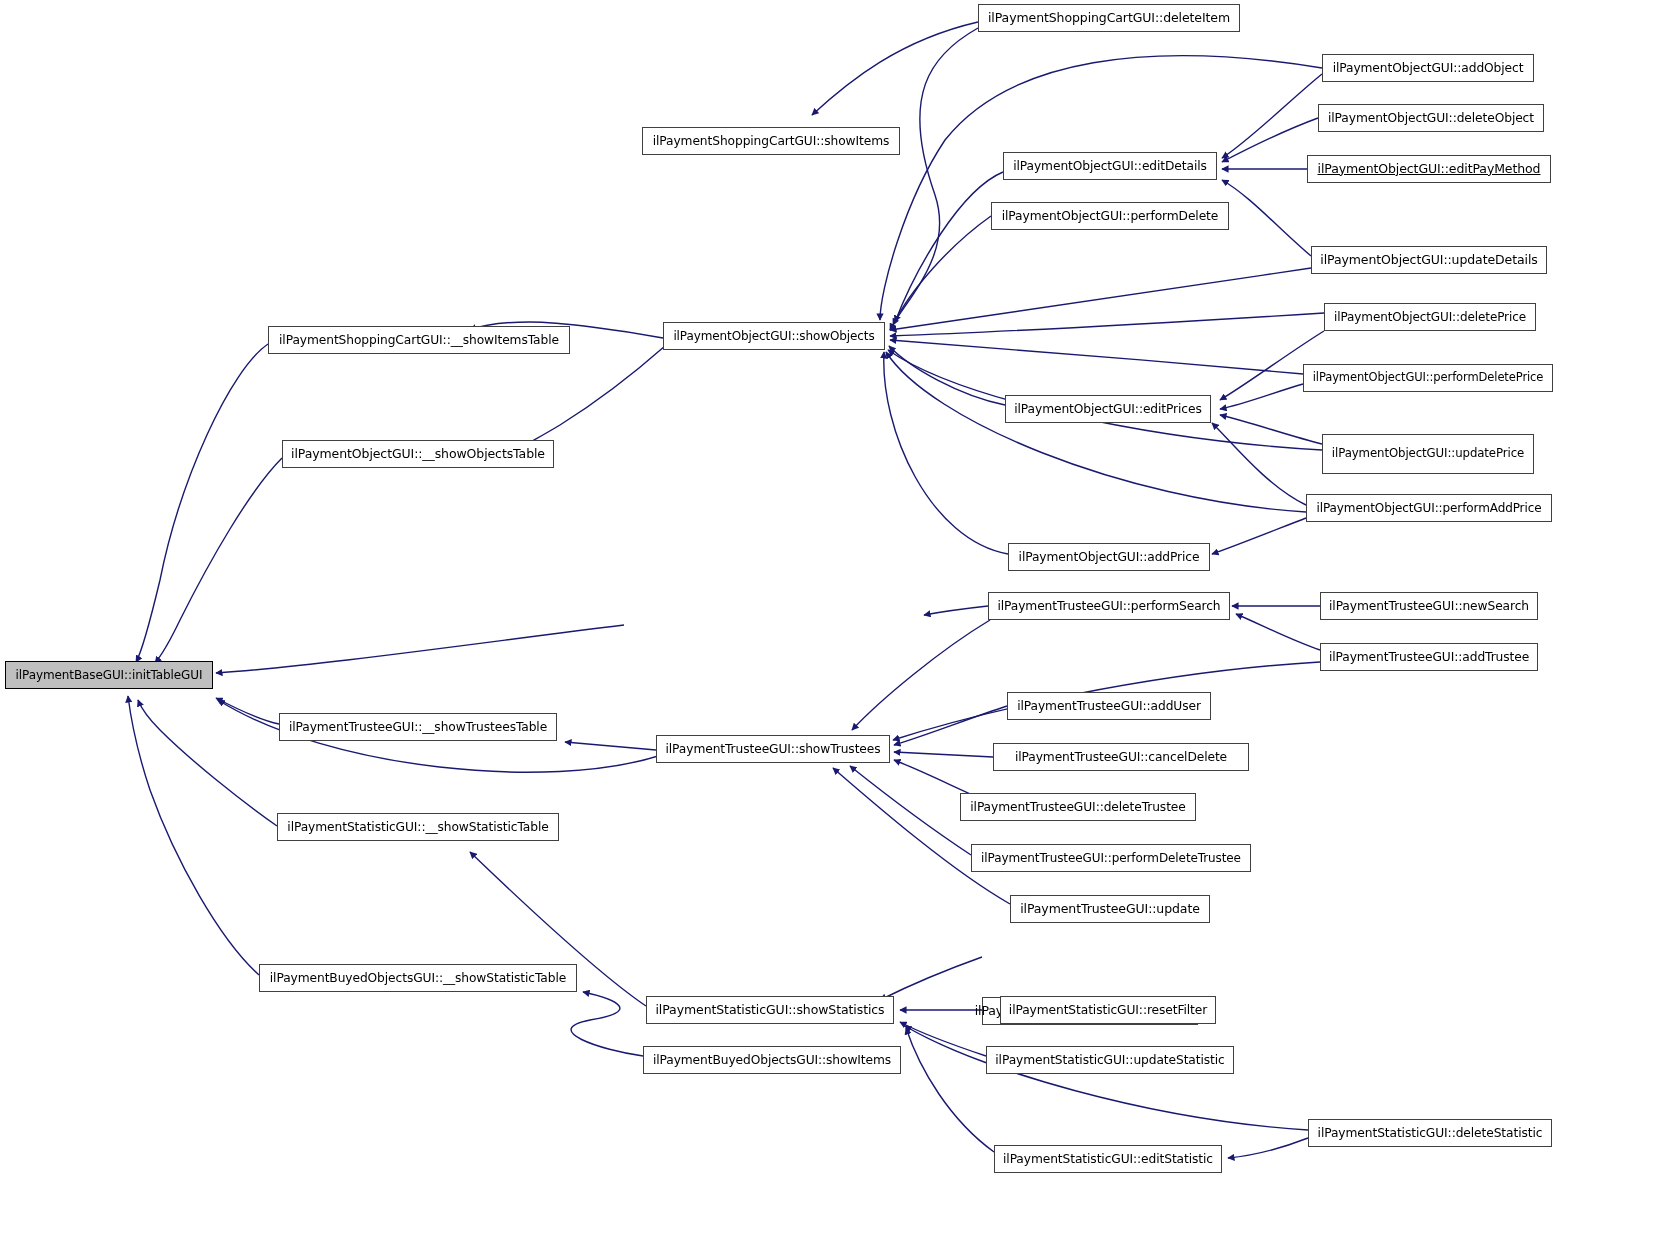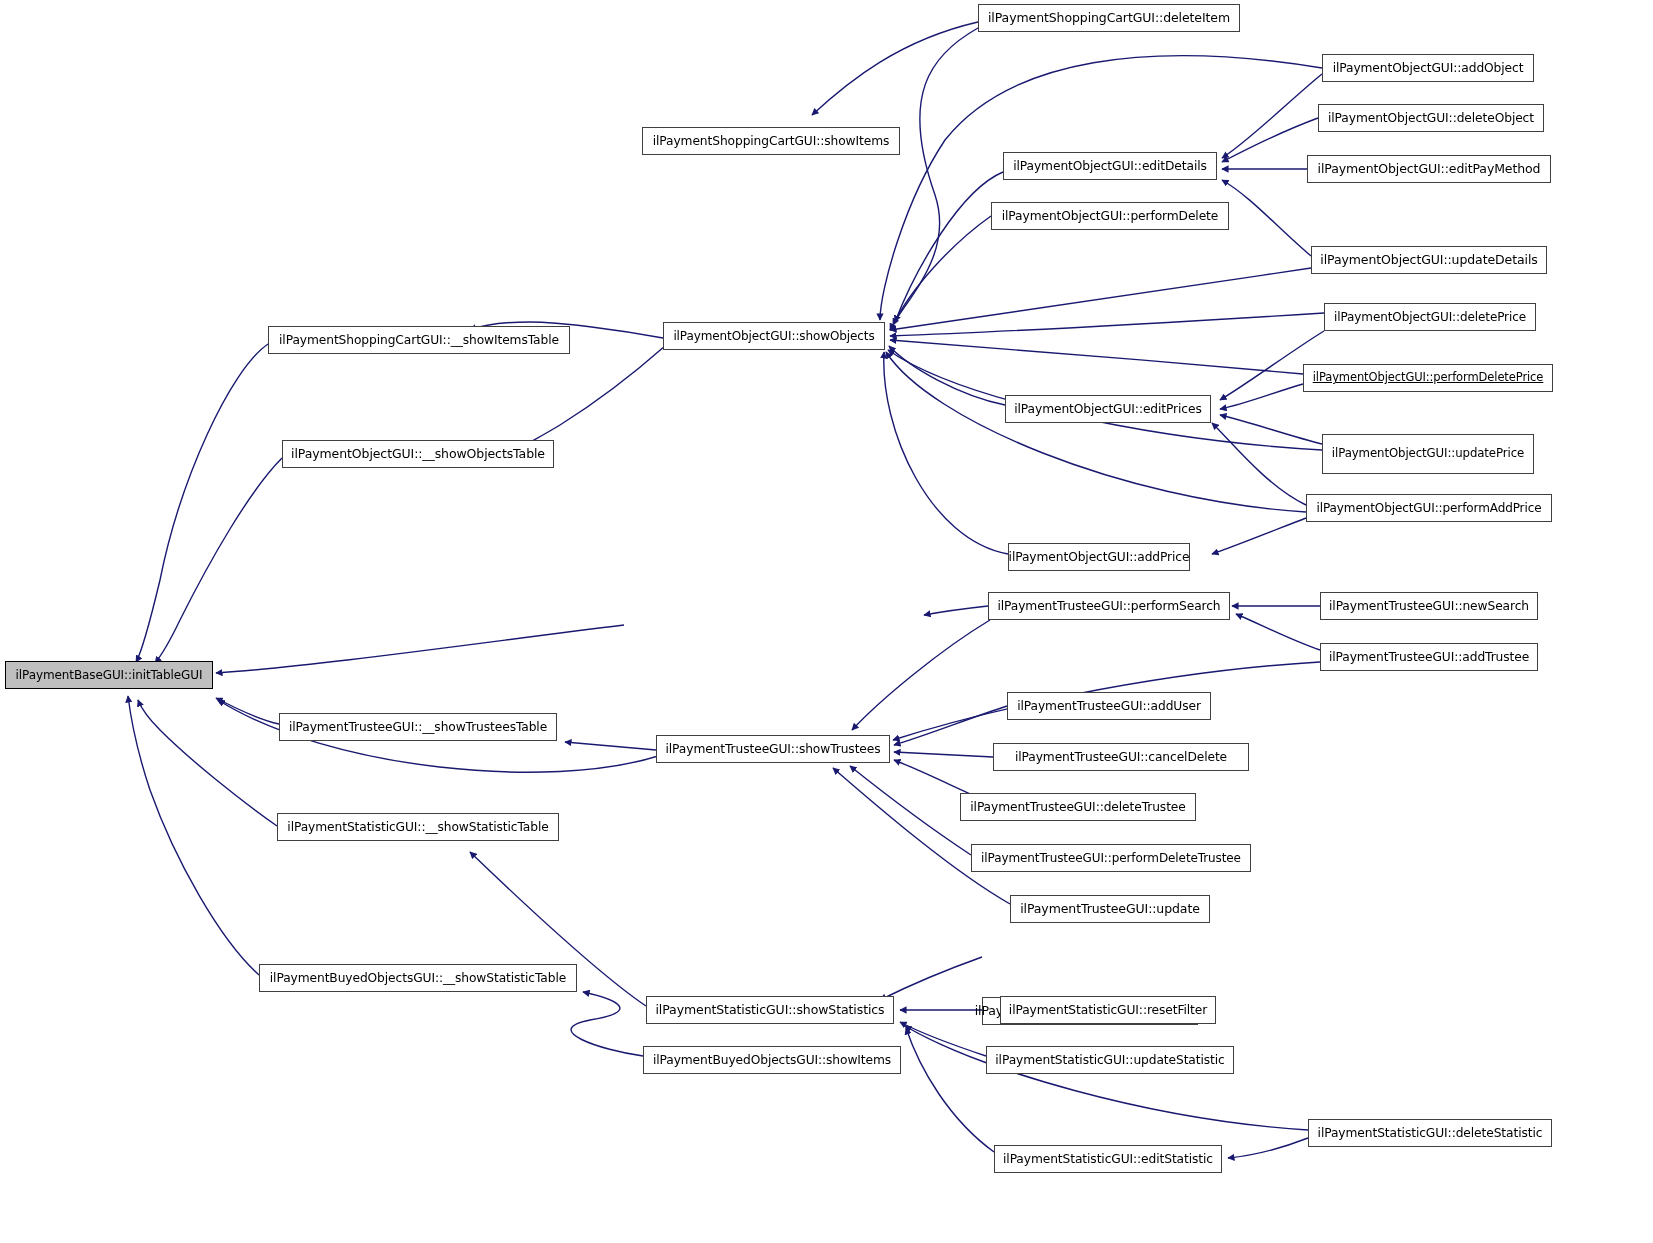--- a/index.html
+++ b/index.html
@@ -117,53 +117,53 @@
     <div class="node" style="left: 1318px; top: 104px; width: 226px; height: 28px;">
       <span class="node-label" style="font-size: 12.25px;">ilPaymentObjectGUI::deleteObject</span>
     </div>
     <div class="node" style="left: 642px; top: 127px; width: 258px; height: 28px;">
       <span class="node-label" style="font-size: 12.25px;">ilPaymentShoppingCartGUI::showItems</span>
     </div>
     <div class="node" style="left: 1003px; top: 152px; width: 214px; height: 28px;">
       <span class="node-label" style="font-size: 12.25px;">ilPaymentObjectGUI::editDetails</span>
     </div>
     <div class="node" style="left: 1307px; top: 155px; width: 244px; height: 28px;">
-      <span class="node-label" style="font-size: 12.5px;">ilPaymentObjectGUI::editPayMethod</span>
+      <span class="node-label" style="font-size: 12.5px; text-decoration: underline;">ilPaymentObjectGUI::editPayMethod</span>
     </div>
     <div class="node" style="left: 991px; top: 202px; width: 238px; height: 28px;">
       <span class="node-label" style="font-size: 12.25px;">ilPaymentObjectGUI::performDelete</span>
     </div>
     <div class="node" style="left: 1311px; top: 246px; width: 236px; height: 28px;">
       <span class="node-label" style="font-size: 12.5px;">ilPaymentObjectGUI::updateDetails</span>
     </div>
     <div class="node" style="left: 1324px; top: 303px; width: 212px; height: 28px;">
       <span class="node-label" style="font-size: 12px;">ilPaymentObjectGUI::deletePrice</span>
     </div>
     <div class="node" style="left: 268px; top: 326px; width: 302px; height: 28px;">
       <span class="node-label" style="font-size: 12.25px;">ilPaymentShoppingCartGUI::__showItemsTable</span>
     </div>
     <div class="node" style="left: 663px; top: 322px; width: 222px; height: 28px;">
       <span class="node-label" style="font-size: 12px;">ilPaymentObjectGUI::showObjects</span>
     </div>
     <div class="node" style="left: 1303px; top: 364px; width: 250px; height: 28px;">
-      <span class="node-label" style="font-size: 11.5px; text-decoration: underline;">ilPaymentObjectGUI::performDeletePrice</span>
+      <span class="node-label" style="font-size: 11.5px;">ilPaymentObjectGUI::performDeletePrice</span>
     </div>
     <div class="node" style="left: 1005px; top: 395px; width: 206px; height: 28px;">
       <span class="node-label" style="font-size: 12.25px;">ilPaymentObjectGUI::editPrices</span>
     </div>
     <div class="node" style="left: 1322px; top: 434px; width: 212px; height: 40px;">
       <span class="node-label" style="font-size: 11.75px;">ilPaymentObjectGUI::updatePrice</span>
     </div>
     <div class="node" style="left: 282px; top: 440px; width: 272px; height: 28px;">
       <span class="node-label" style="font-size: 12.5px;">ilPaymentObjectGUI::__showObjectsTable</span>
     </div>
     <div class="node" style="left: 1306px; top: 494px; width: 246px; height: 28px;">
       <span class="node-label" style="font-size: 12px;">ilPaymentObjectGUI::performAddPrice</span>
     </div>
-    <div class="node" style="left: 1008px; top: 543px; width: 182px; height: 28px;">
+    <div class="node" style="left: 1008px; top: 543px; width: 202px; height: 28px;">
       <span class="node-label" style="font-size: 12.25px;">ilPaymentObjectGUI::addPrice</span>
     </div>
     <div class="node" style="left: 988px; top: 592px; width: 242px; height: 28px;">
       <span class="node-label" style="font-size: 12.25px;">ilPaymentTrusteeGUI::performSearch</span>
     </div>
     <div class="node" style="left: 1320px; top: 592px; width: 218px; height: 28px;">
       <span class="node-label" style="font-size: 12.25px;">ilPaymentTrusteeGUI::newSearch</span>
     </div>
     <div class="node" style="left: 1320px; top: 643px; width: 218px; height: 28px;">
       <span class="node-label" style="font-size: 12.25px;">ilPaymentTrusteeGUI::addTrustee</span>

